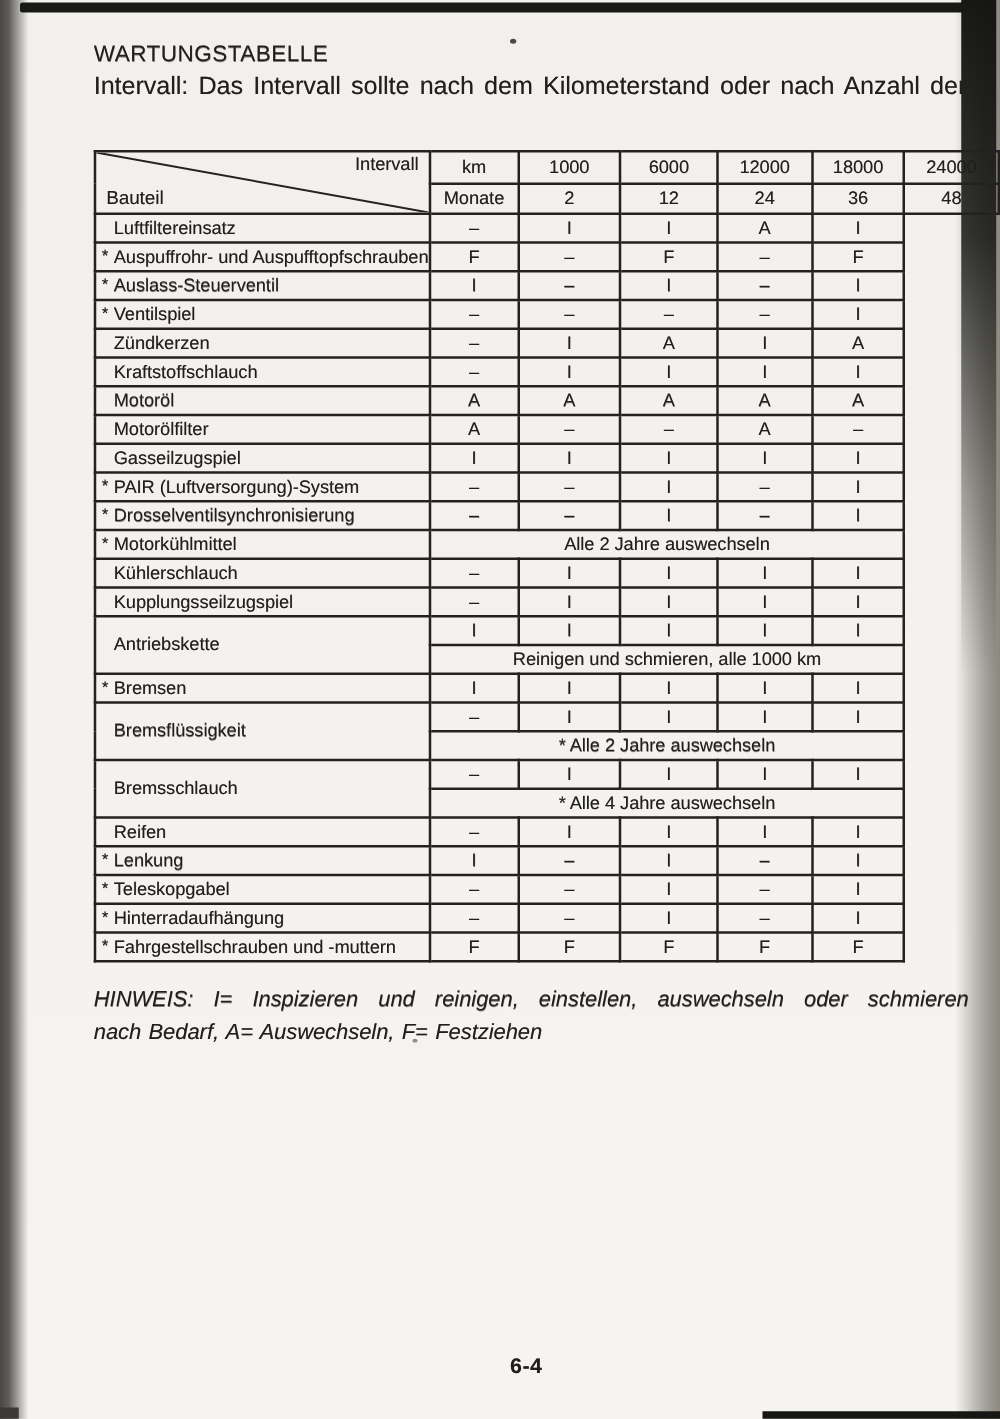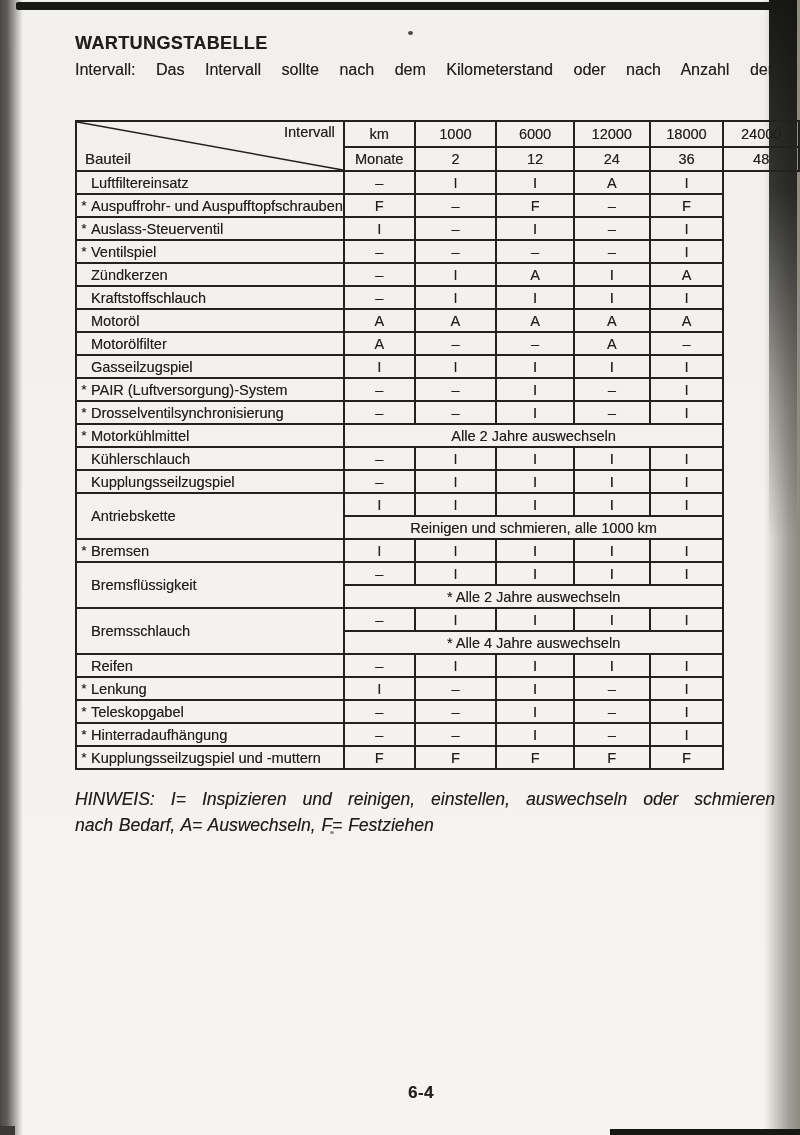--- a/index.html
+++ b/index.html
@@ -32,25 +32,25 @@
   }
   .edge-bottom-right { position:absolute; bottom:0; right:0; width:190px; height:6px; background:#161614; }
   .edge-bottom-left  { position:absolute; bottom:0; left:0; width:15px; height:9px; background:#3c3a38; }
   .speck-1 { position:absolute; left:408px; top:31px; width:5px; height:4px; background:#4a4846; border-radius:50%; }
   .speck-2 { position:absolute; left:330px; top:831px; width:4px; height:3px; background:#8e8c88; border-radius:50%; }
 
   .soft { text-shadow:0.2px 0.2px 0.5px rgba(32,31,29,0.55); }
 
   .doc-title {
     position:absolute; left:75px; top:33px;
-    font-size:18px; font-weight:bold; letter-spacing:0.4px;
+    font-size:18px; font-weight:normal; letter-spacing:0.4px;
   }
   .intro {
     position:absolute; left:75px; top:57px; width:698px;
-    font-size:16px; line-height:25px; word-spacing:1.5px;
+    font-size:20px; line-height:25px; word-spacing:1.5px;
   }
   .intro .l1 { text-align:justify; text-align-last:justify; }
 
   table.maint {
     position:absolute; left:75px; top:120px;
     border-collapse:collapse; table-layout:fixed;
   }
   table.maint td {
     border:2px solid #232220;
     font-size:14.5px;
@@ -313,21 +313,21 @@
         </tr>
         <tr>
           <td class="label-cell"><span class="star">*</span><span>Hinterradaufhängung</span></td>
           <td class="val-cell">–</td>
           <td class="val-cell">–</td>
           <td class="val-cell">I</td>
           <td class="val-cell">–</td>
           <td class="val-cell">I</td>
         </tr>
         <tr>
-          <td class="label-cell"><span class="star">*</span><span>Kupplungsseilzugspiel und -muttern</span></td>
+          <td class="label-cell"><span class="star">*</span><span>Fahrgestellschrauben und -muttern</span></td>
           <td class="val-cell">F</td>
           <td class="val-cell">F</td>
           <td class="val-cell">F</td>
           <td class="val-cell">F</td>
           <td class="val-cell">F</td>
         </tr>
       </tbody>
   </table>
 
   <div class="note soft">

